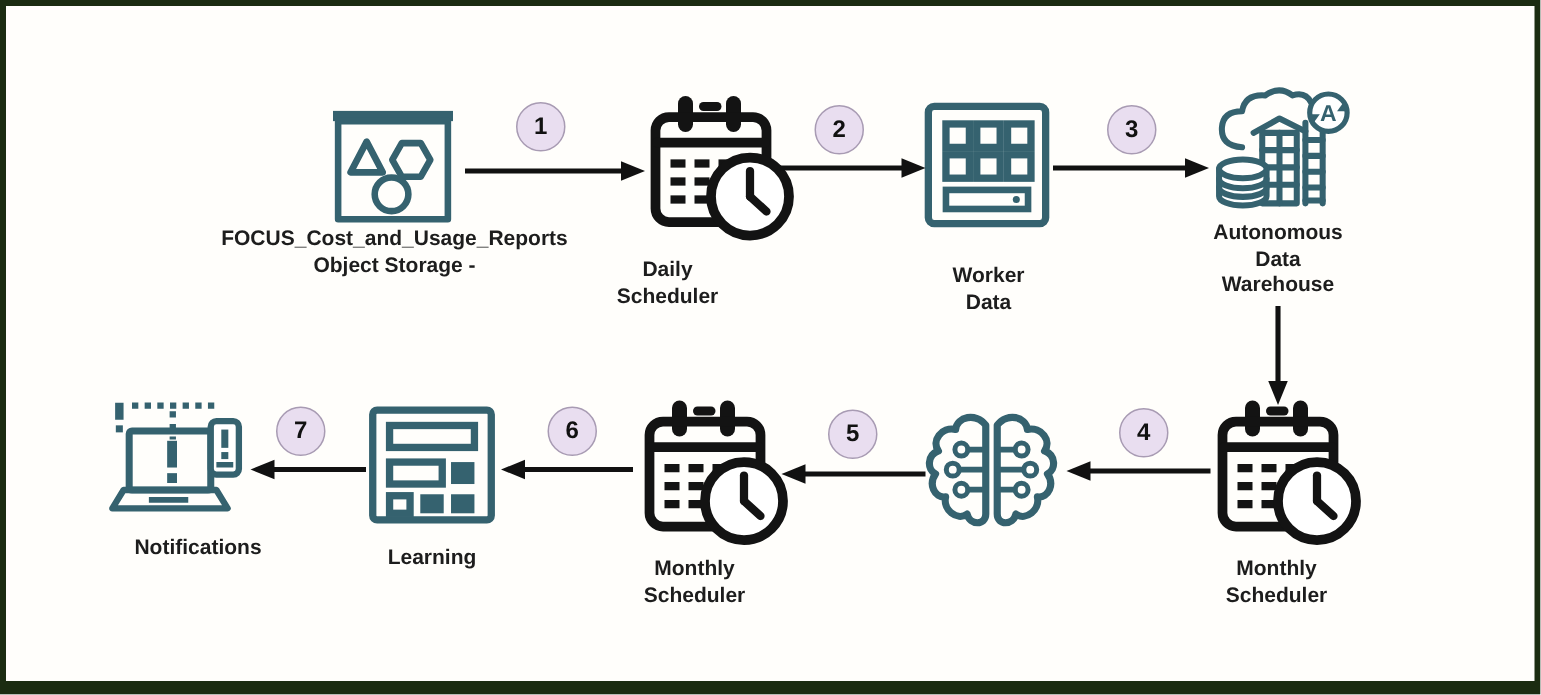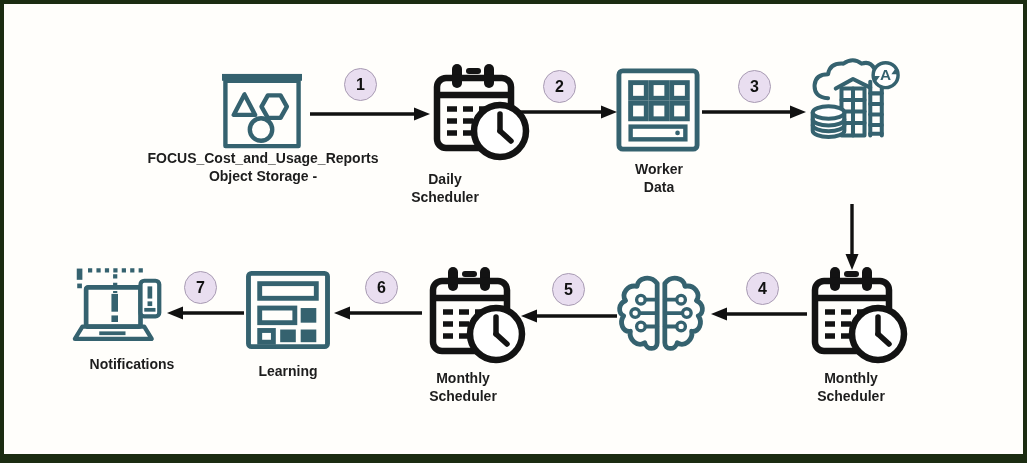--- a/index.html
+++ b/index.html
@@ -207,23 +207,28 @@
     </svg>
 
   <div class="node-label" style="left:263px;top:150px">
     <div>FOCUS_Cost_and_Usage_Reports</div>
     <div>Object Storage -</div>
   </div>
   <div class="node-label" style="left:445px;top:171px">
     <div>Daily</div>
     <div>Scheduler</div>
   </div>
-  <div class="node-label" style="left:659px;top:161px">
+  <div class="node-label" style="left:659px;top:175px">
     <div>Worker</div>
     <div>Data</div>
+  </div>
+  <div class="node-label" style="left:852px;top:146px">
+    <div>Autonomous</div>
+    <div>Data</div>
+    <div>Warehouse</div>
   </div>
   <div class="node-label" style="left:851px;top:370px">
     <div>Monthly</div>
     <div>Scheduler</div>
   </div>
   <div class="node-label" style="left:463px;top:370px">
     <div>Monthly</div>
     <div>Scheduler</div>
   </div>
   <div class="node-label" style="left:288px;top:363px">

